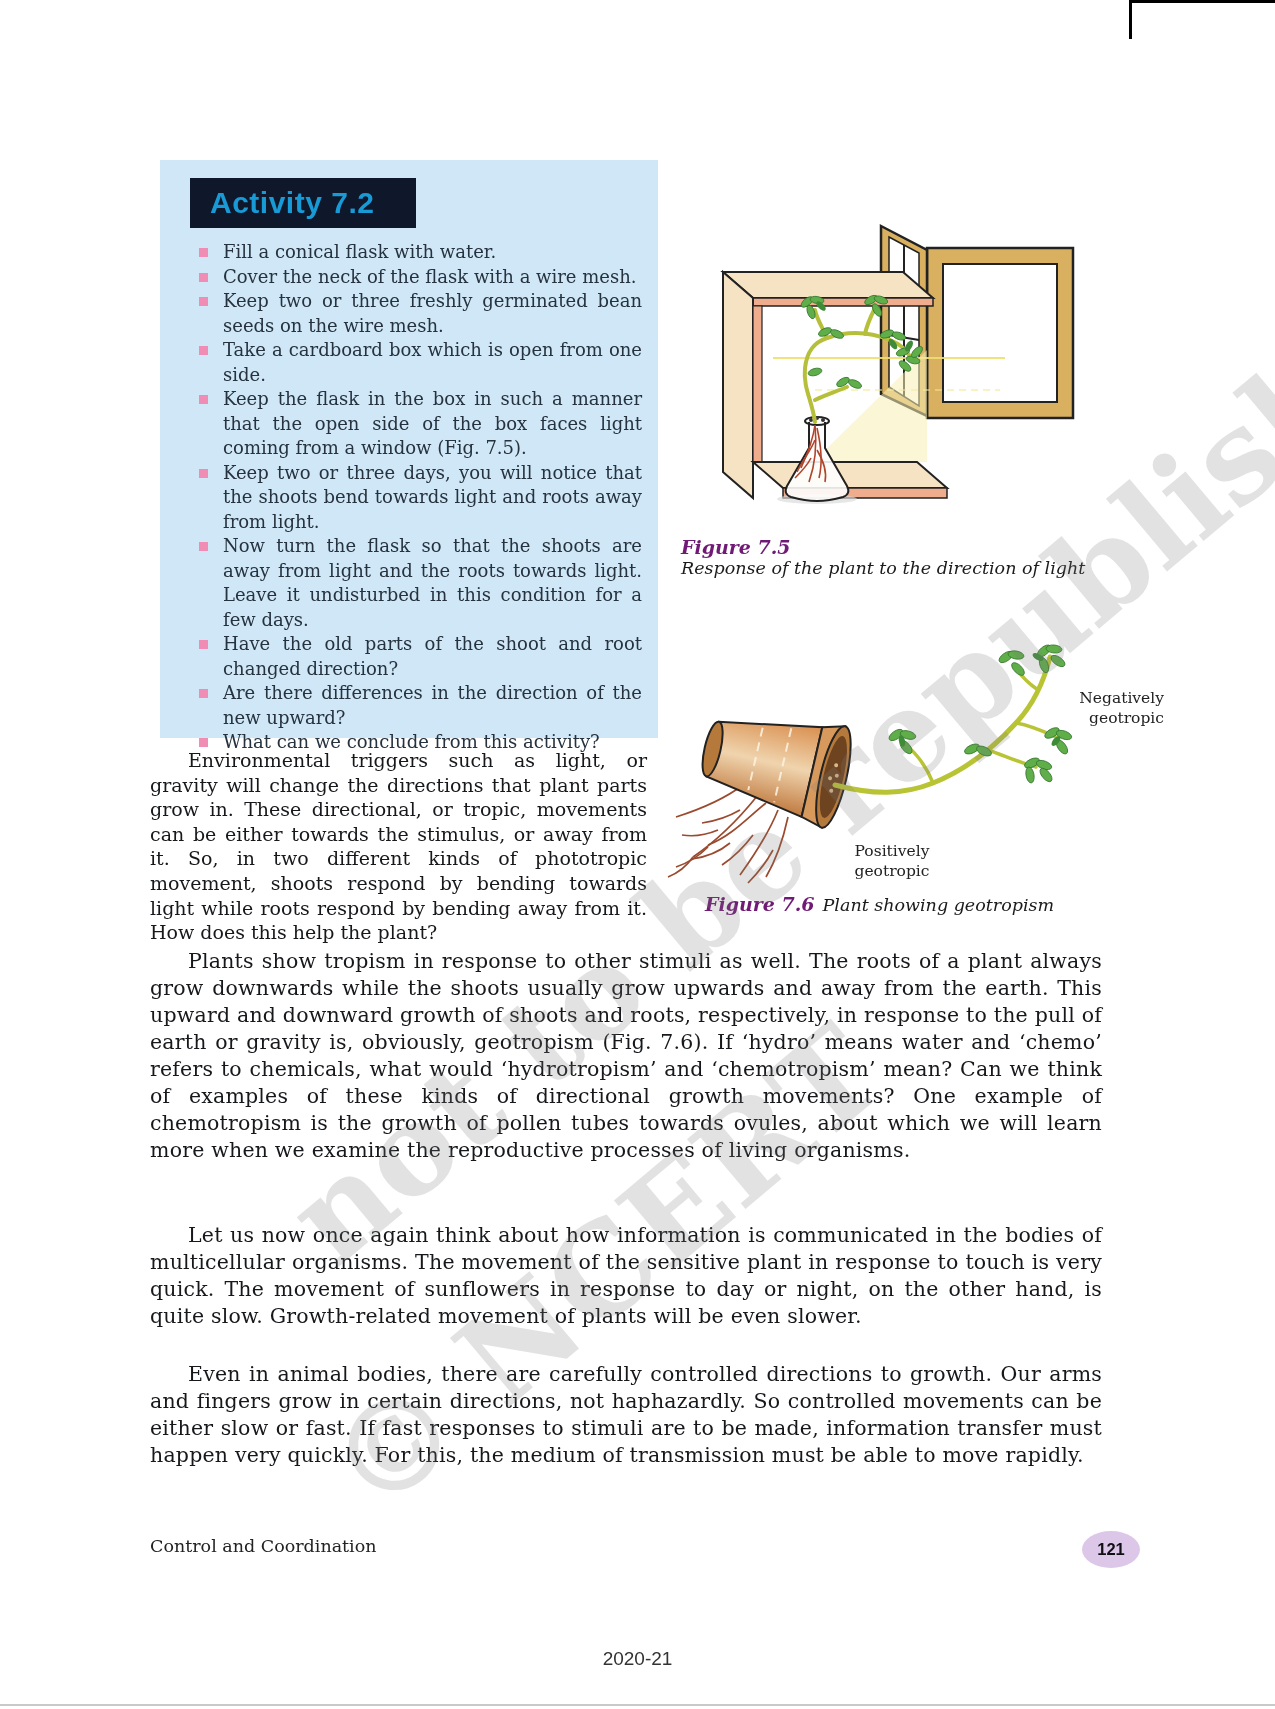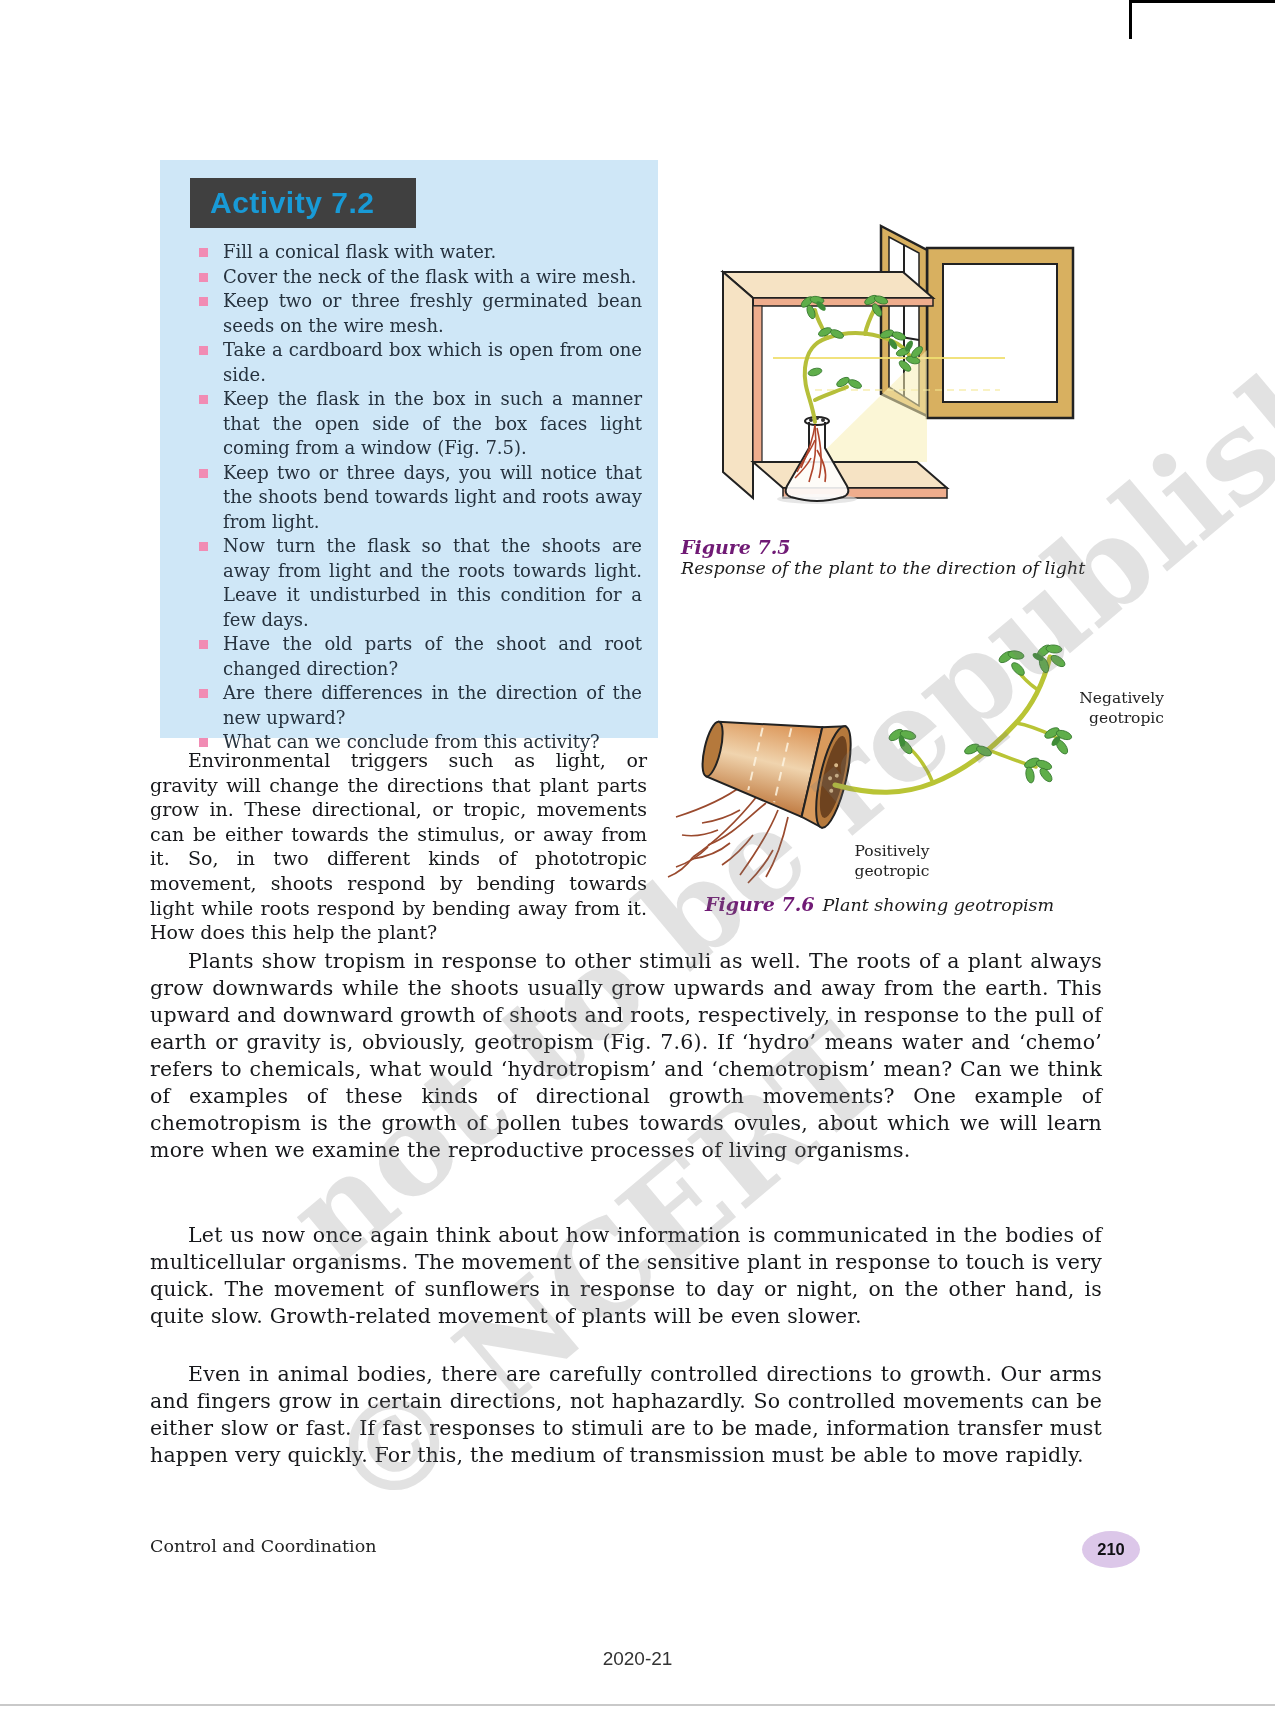--- a/index.html
+++ b/index.html
@@ -11,21 +11,21 @@
     position:absolute; top:0; left:1129px; width:146px; height:36px;
     border-left:3px solid #000; border-top:3px solid #000;
   }
   
   .activity-box {
     position:absolute; left:160px; top:160px; width:498px; height:578px;
     background:#cfe7f7;
   }
   .activity-title-band {
     position:absolute; left:30px; top:18px; width:226px; height:50px;
-    background:#404040; display:flex; align-items:center;
+    background:#0f172a; display:flex; align-items:center;
   }
   .activity-title {
     font-family:"Liberation Sans", sans-serif; font-weight:bold;
     font-size:30px; color:#189ad6; padding-left:20px; letter-spacing:0.5px;
   }
   .activity-list {
     position:absolute; left:0; top:80px; width:100%; box-sizing:border-box;
     margin:0; padding:0 16px 0 38px; list-style:none;
   }
   .activity-list li {
@@ -264,17 +264,17 @@
 
   <p class="para para1">Environmental triggers such as light, or gravity will change the directions that plant parts grow in. These directional, or tropic, movements can be either towards the stimulus, or away from it. So, in two different kinds of phototropic movement, shoots respond by bending towards light while roots respond by bending away from it. How does this help the plant?</p>
   <p class="para para-wide para2">Plants show tropism in response to other stimuli as well. The roots of a plant always grow downwards while the shoots usually grow upwards and away from the earth. This upward and downward growth of shoots and roots, respectively, in response to the pull of earth or gravity is, obviously, geotropism (Fig. 7.6). If ‘hydro’ means water and ‘chemo’ refers to chemicals, what would ‘hydrotropism’ and ‘chemotropism’ mean? Can we think of examples of these kinds of directional growth movements? One example of chemotropism is the growth of pollen tubes towards ovules, about which we will learn more when we examine the reproductive processes of living organisms.</p>
   <p class="para para-wide para3">Let us now once again think about how information is communicated in the bodies of multicellular organisms. The movement of the sensitive plant in response to touch is very quick. The movement of sunflowers in response to day or night, on the other hand, is quite slow. Growth-related movement of plants will be even slower.</p>
   <p class="para para-wide para4">Even in animal bodies, there are carefully controlled directions to growth. Our arms and fingers grow in certain directions, not haphazardly. So controlled movements can be either slow or fast. If fast responses to stimuli are to be made, information transfer must happen very quickly. For this, the medium of transmission must be able to move rapidly.</p>
 
   <div class="watermark wm-republished">not to be republished</div>
   <div class="watermark wm-ncert">© NCERT</div>
 
   <div class="footer-left">Control and Coordination</div>
-  <div class="page-pill">210</div>
+  <div class="page-pill">121</div>
   <div class="year">2020-21</div>
   <div class="bottom-rule"></div>
 
 </div>
 
 </body></html>

